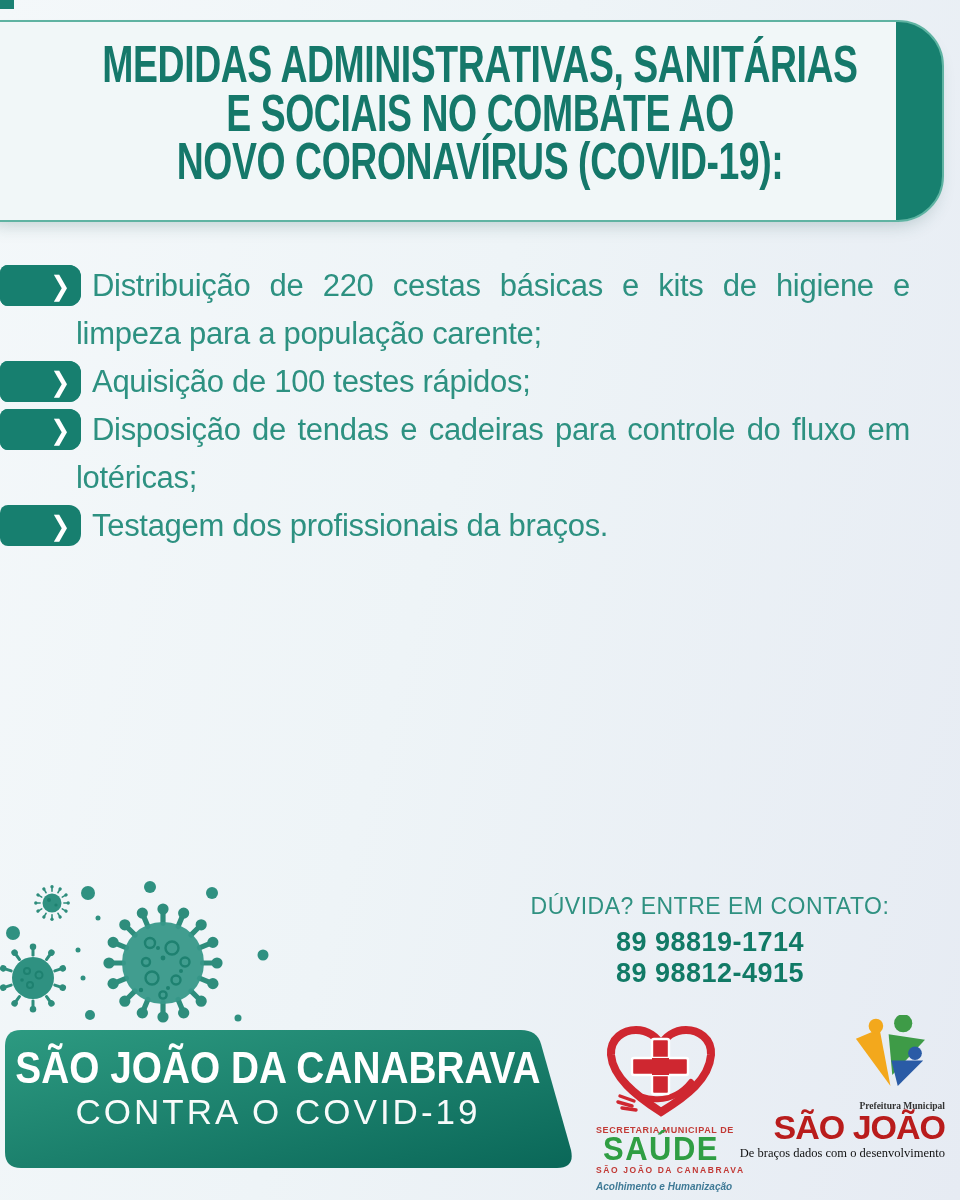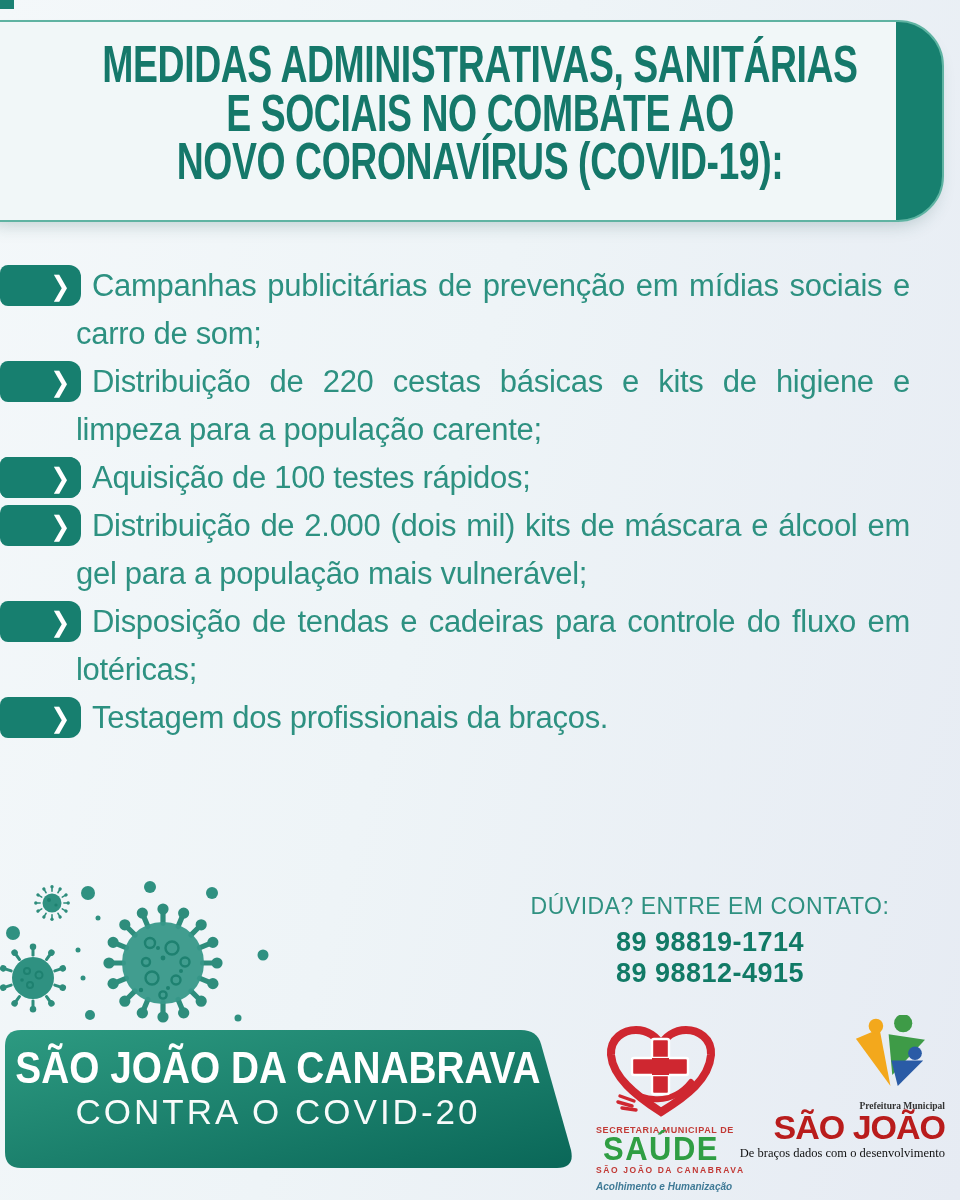--- a/index.html
+++ b/index.html
@@ -76,41 +76,41 @@
 <div class="header-title">
   <div>MEDIDAS ADMINISTRATIVAS, SANITÁRIAS</div>
   <div>E SOCIAIS NO COMBATE AO</div>
   <div>NOVO CORONAVÍRUS (COVID-19):</div>
 </div>
 
 <ul class="measures">
   <li>
     <span class="chip">
         <span>❯</span>
-      </span><span>Campanhas publicitárias de prevenção em mídias sociais e carro de som;</span>
+      </span>
   </li>
   <li>
     <span class="chip">
         <span>❯</span>
       </span><span>Distribuição de 220 cestas básicas e kits de higiene e limpeza para a população carente;</span>
   </li>
   <li>
     <span class="chip">
         <span>❯</span>
       </span>
   </li>
   <li>
     <span class="chip">
         <span>❯</span>
       </span><span>Aquisição de 100 testes rápidos;</span>
   </li>
   <li>
     <span class="chip">
         <span>❯</span>
-      </span><span>Distribuição de 2.000 (dois mil) kits de máscara e álcool em gel para a população mais vulnerável;</span>
+      </span>
   </li>
   <li>
     <span class="chip">
         <span>❯</span>
       </span><span>Disposição de tendas e cadeiras para controle do fluxo em lotéricas;</span>
   </li>
   <li>
     <span class="chip">
         <span>❯</span>
       </span><span>Testagem dos profissionais da braços.</span>
@@ -223,21 +223,21 @@
   <defs>
     <linearGradient id="bg" x1="0" y1="0" x2="1" y2="1">
       <stop offset="0" stop-color="#2d9a81"></stop>
       <stop offset="1" stop-color="#0a6758"></stop>
     </linearGradient>
   </defs>
   <path d="M21,5 L521,5 Q537,5 541,19 L571,125 Q575,143 557,143 L21,143 Q5,143 5,127 L5,21 Q5,5 21,5 Z" fill="url(#bg)"></path>
 </svg>
 <div class="banner-text">
   <div class="banner-line1">SÃO JOÃO DA CANABRAVA</div>
-  <div class="banner-line2">CONTRA O COVID-20</div>
+  <div class="banner-line2">CONTRA O COVID-19</div>
 </div>
 
 <div class="health-logo">
   <svg width="120" height="95" viewBox="0 0 120 95">
     <path d="M60,88 C34,71 12,53 10,31 C9,14 23,6 35,6 C47,6 56,13 60,21 C64,13 73,6 85,6 C97,6 111,14 110,31 C108,55 86,72 60,88 Z" fill="none" stroke="#cf2730" stroke-width="8" stroke-linecap="round"></path>
     <path d="M28,64 C40,79 72,81 90,58" fill="none" stroke="#cf2730" stroke-width="6" stroke-linecap="round"></path>
     <g stroke="#cf2730" stroke-width="3.4" stroke-linecap="round">
       <line x1="19" y1="72" x2="33" y2="77"></line>
       <line x1="17" y1="78" x2="31" y2="82"></line>
       <line x1="21" y1="84" x2="35" y2="86"></line>

